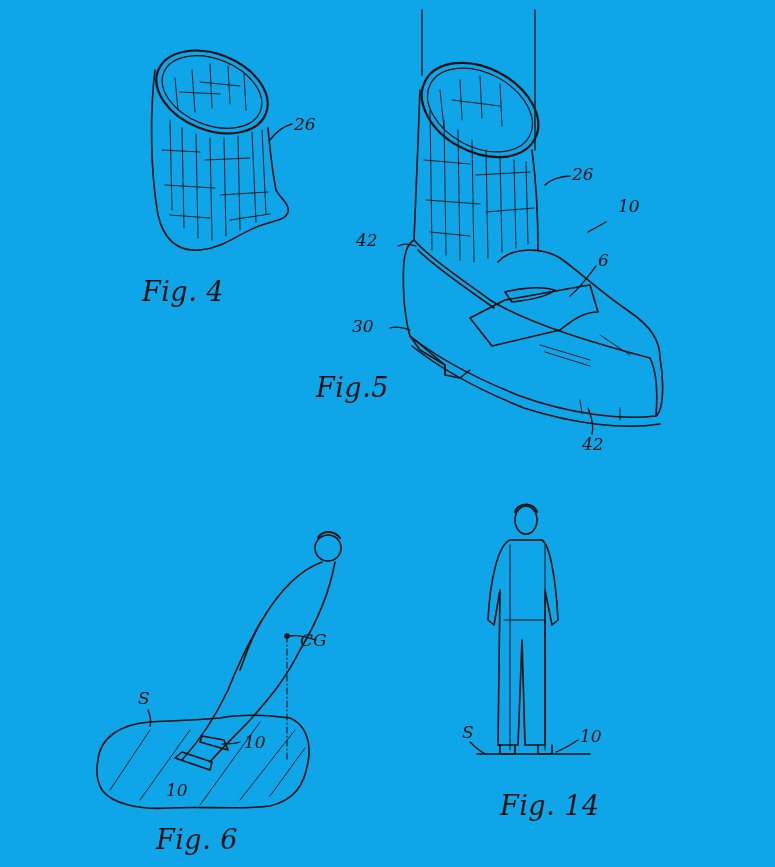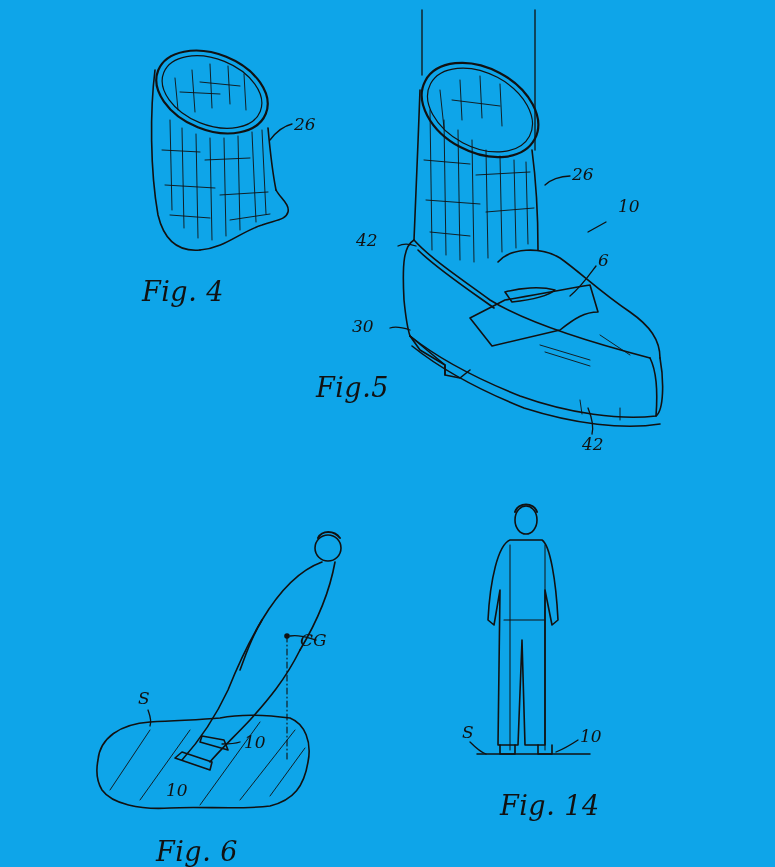--- a/index.html
+++ b/index.html
@@ -172,19 +172,19 @@
   <div class="lbl" style="left:356px; top:232px;">42</div>
   <div class="lbl" style="left:598px; top:252px;">6</div>
   <div class="lbl" style="left:352px; top:318px;">30</div>
   <div class="lbl" style="left:582px; top:436px;">42</div>
   <div class="fig" style="left:316px; top:374px;">Fig.5</div>
 
   <div class="lbl" style="left:300px; top:632px;">CG</div>
   <div class="lbl" style="left:138px; top:690px;">S</div>
   <div class="lbl" style="left:244px; top:734px;">10</div>
   <div class="lbl" style="left:166px; top:782px;">10</div>
-  <div class="fig" style="left:156px; top:826px;margin-top:12px;">Fig. 6</div>
+  <div class="fig" style="left:156px; top:826px;">Fig. 6</div>
 
   <div class="lbl" style="left:462px; top:724px;">S</div>
   <div class="lbl" style="left:580px; top:728px;">10</div>
   <div class="fig" style="left:500px; top:792px;">Fig. 14</div>
 
 </div>
 
 </body></html>

